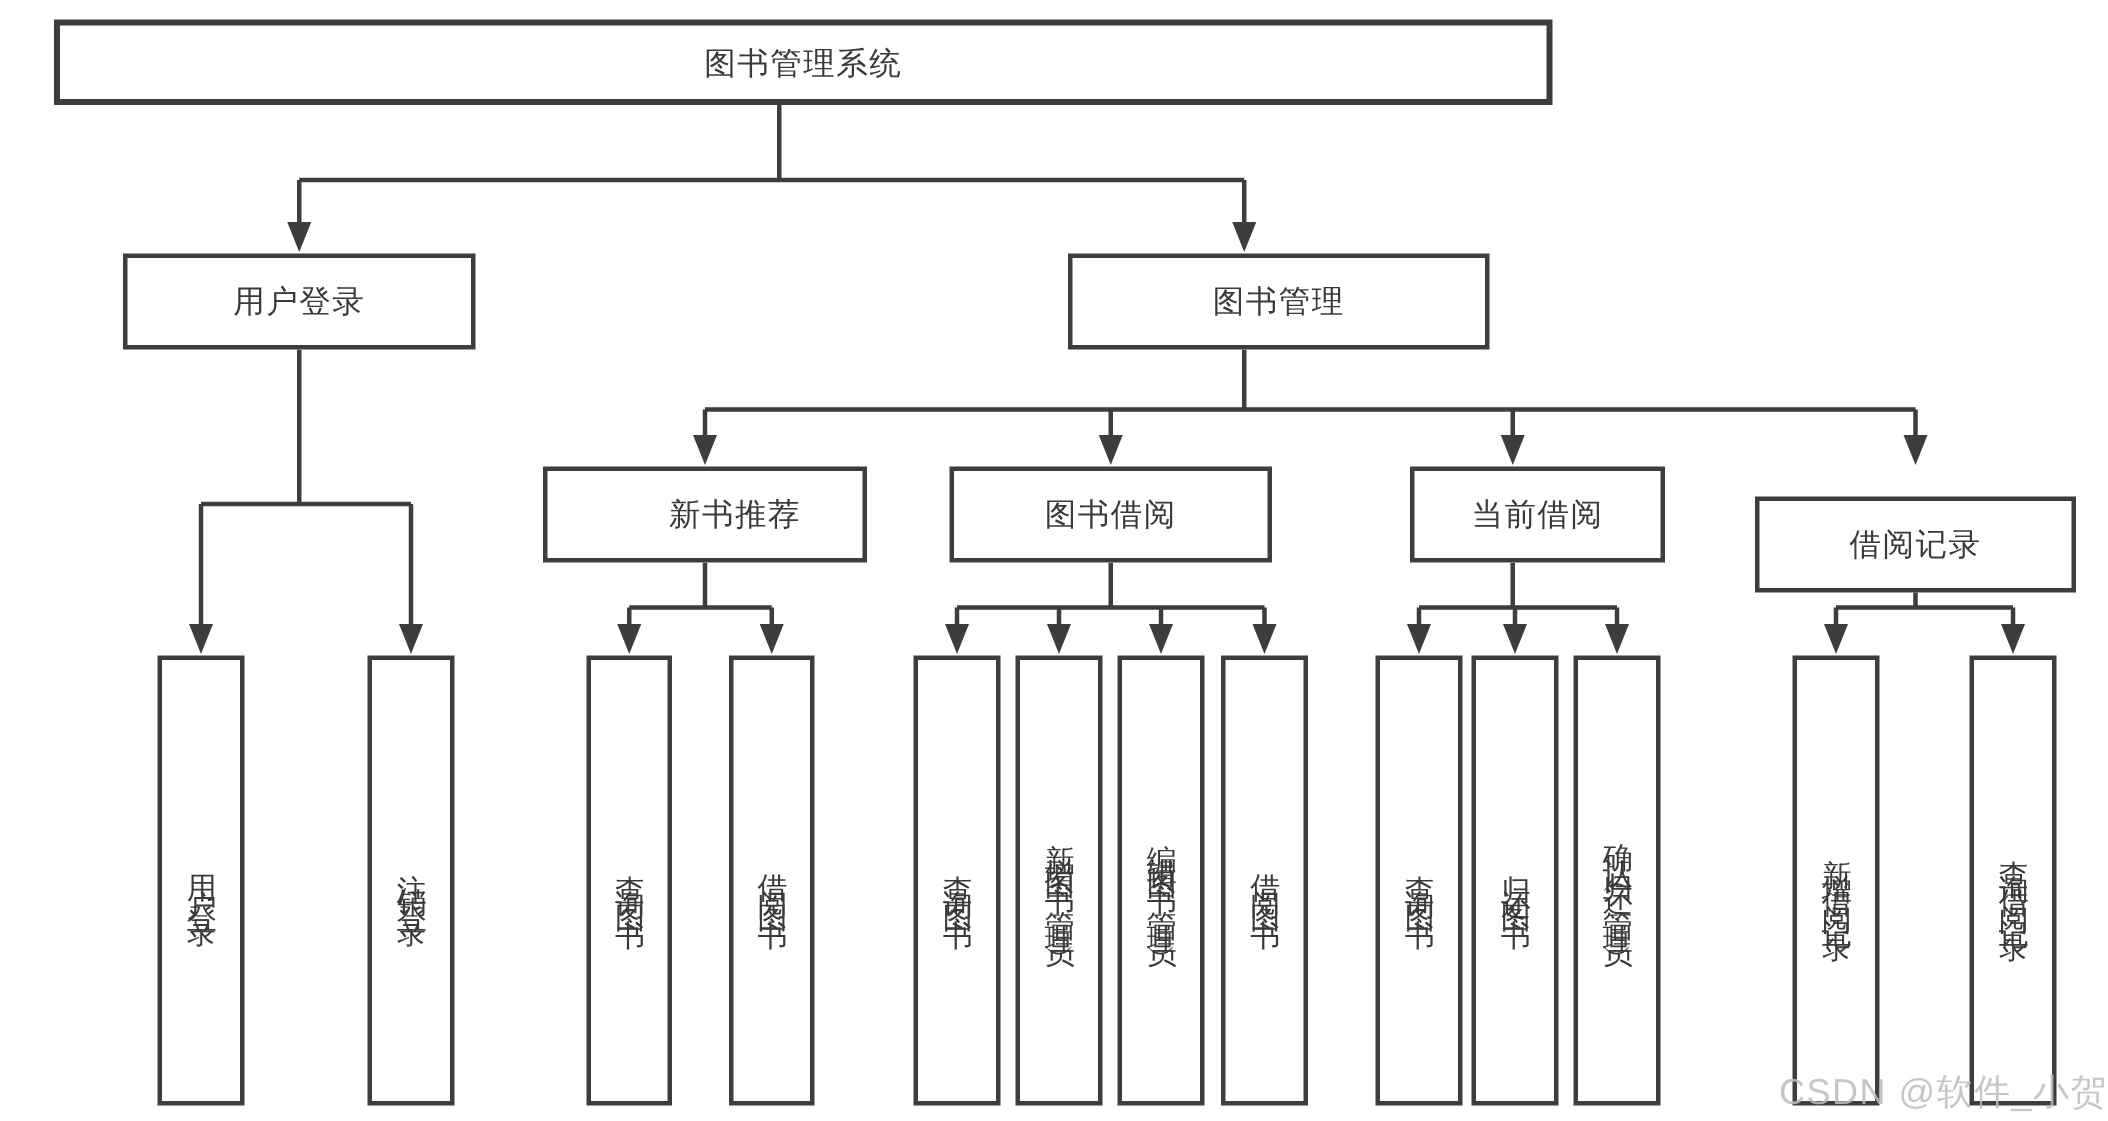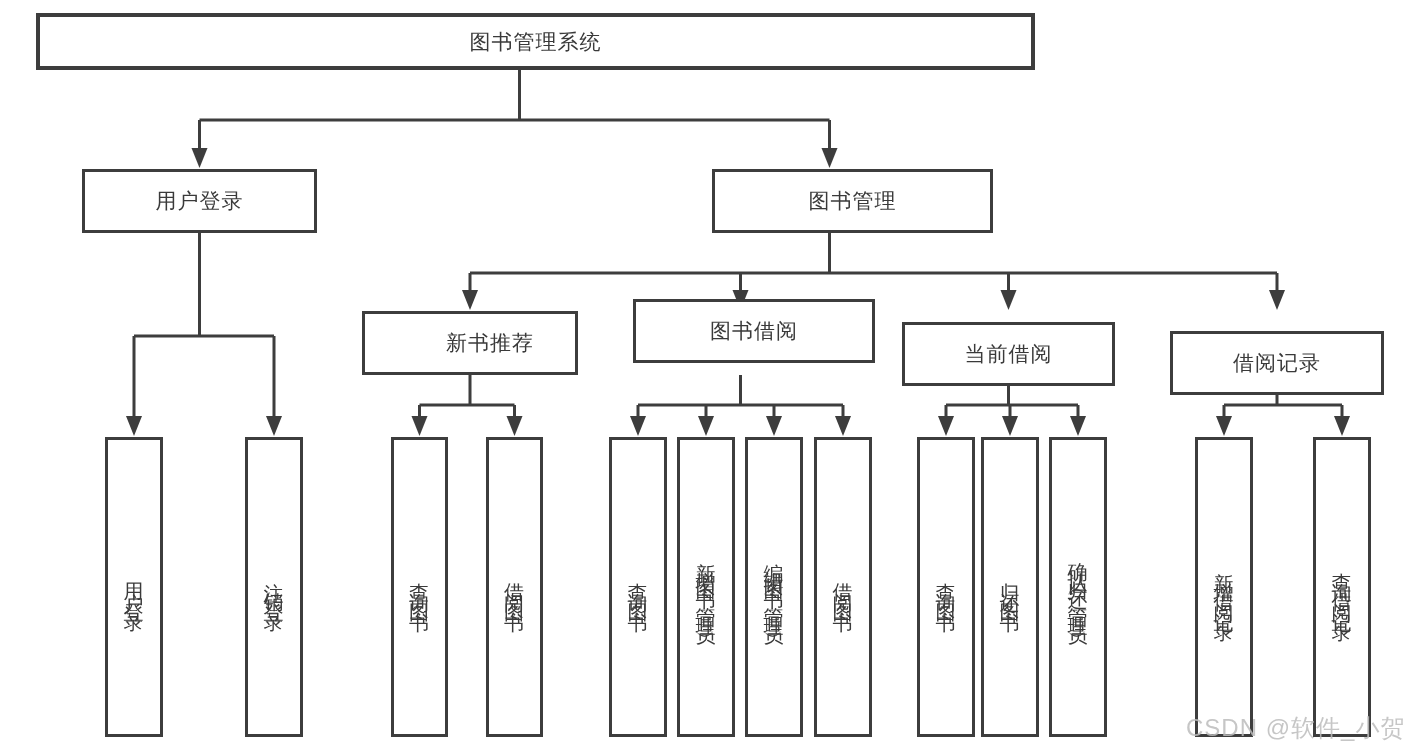--- a/index.html
+++ b/index.html
@@ -30,22 +30,22 @@
     display:flex;align-items:center;justify-content:center;
     color:var(--text);
     font-size:21px;
     letter-spacing:1px;
     white-space:nowrap;
   }
   .n-root{left:20px;top:13px;width:999px;height:57px;border-width:4px;margin-left:16px;}
   .n-l2-0{left:82px; top:169px;width:235px;height:64px;}
   .n-l2-1{left:712px;top:169px;width:281px;height:64px;}
   .n-l3-0{left:362px; top:311px;width:216px;height:64px;padding-left:40px;}
-  .n-l3-1{left:633px; top:299px;width:242px;height:64px;}
-  .n-l3-2{left:902px; top:311px;width:213px;height:64px;margin-top:11px;}
+  .n-l3-1{left:633px; top:311px;width:215px;height:64px;}
+  .n-l3-2{left:940px; top:311px;width:170px;height:64px;}
   .n-l3-3{left:1170px;top:311px;width:214px;height:64px;margin-top:20px;}
   .leaf{top:437px;height:300px;}
   .leaf .vtext{
     writing-mode:vertical-rl;
     font-size:20px;
     letter-spacing:10px;
     line-height:1;
   }
   .n-lf-0{left:105px;width:58px;}
   .n-lf-1{left:245px;width:58px;}

